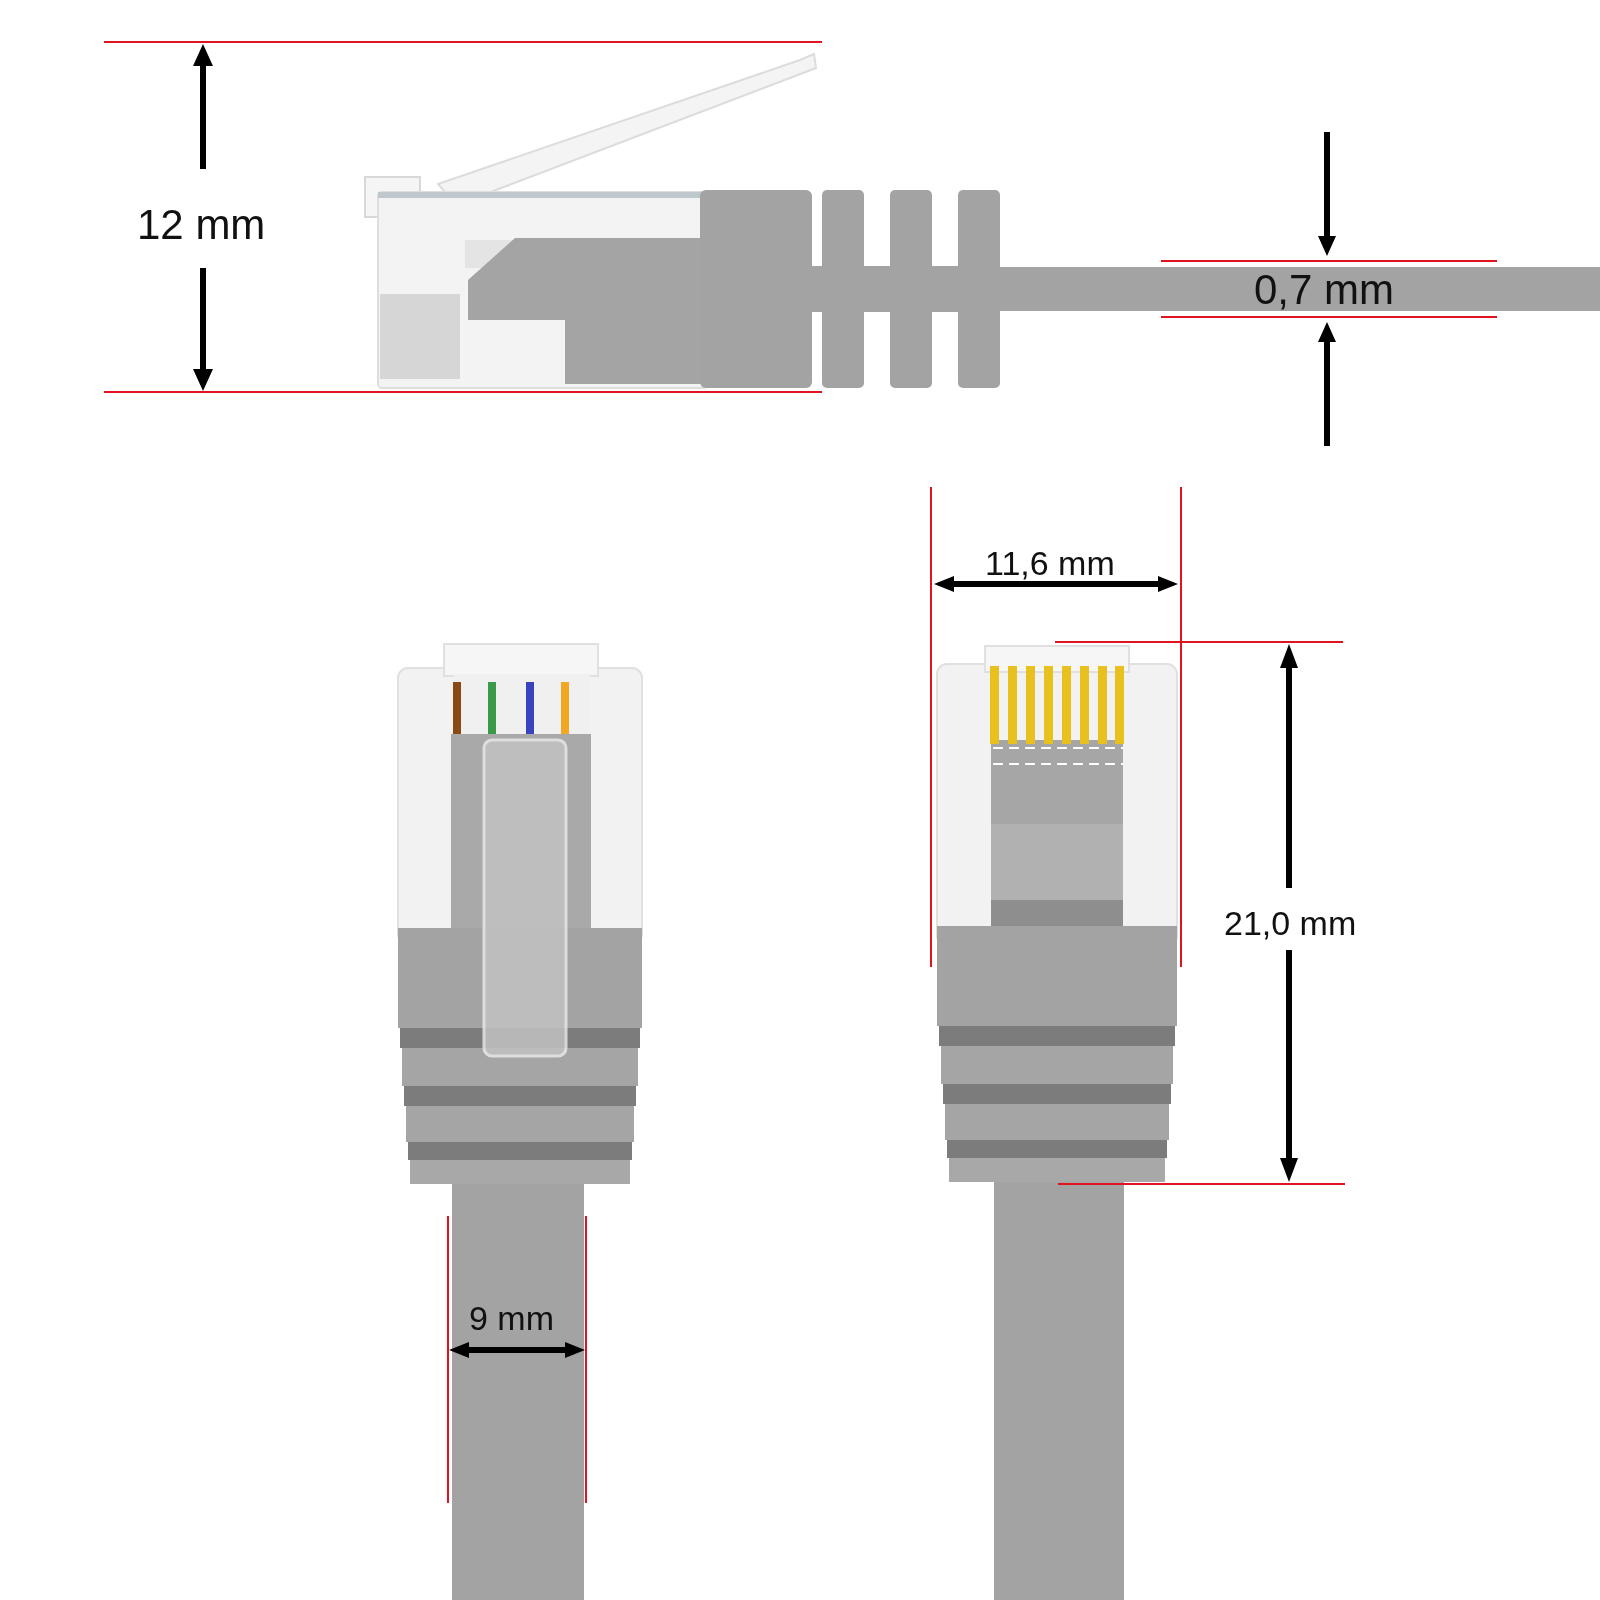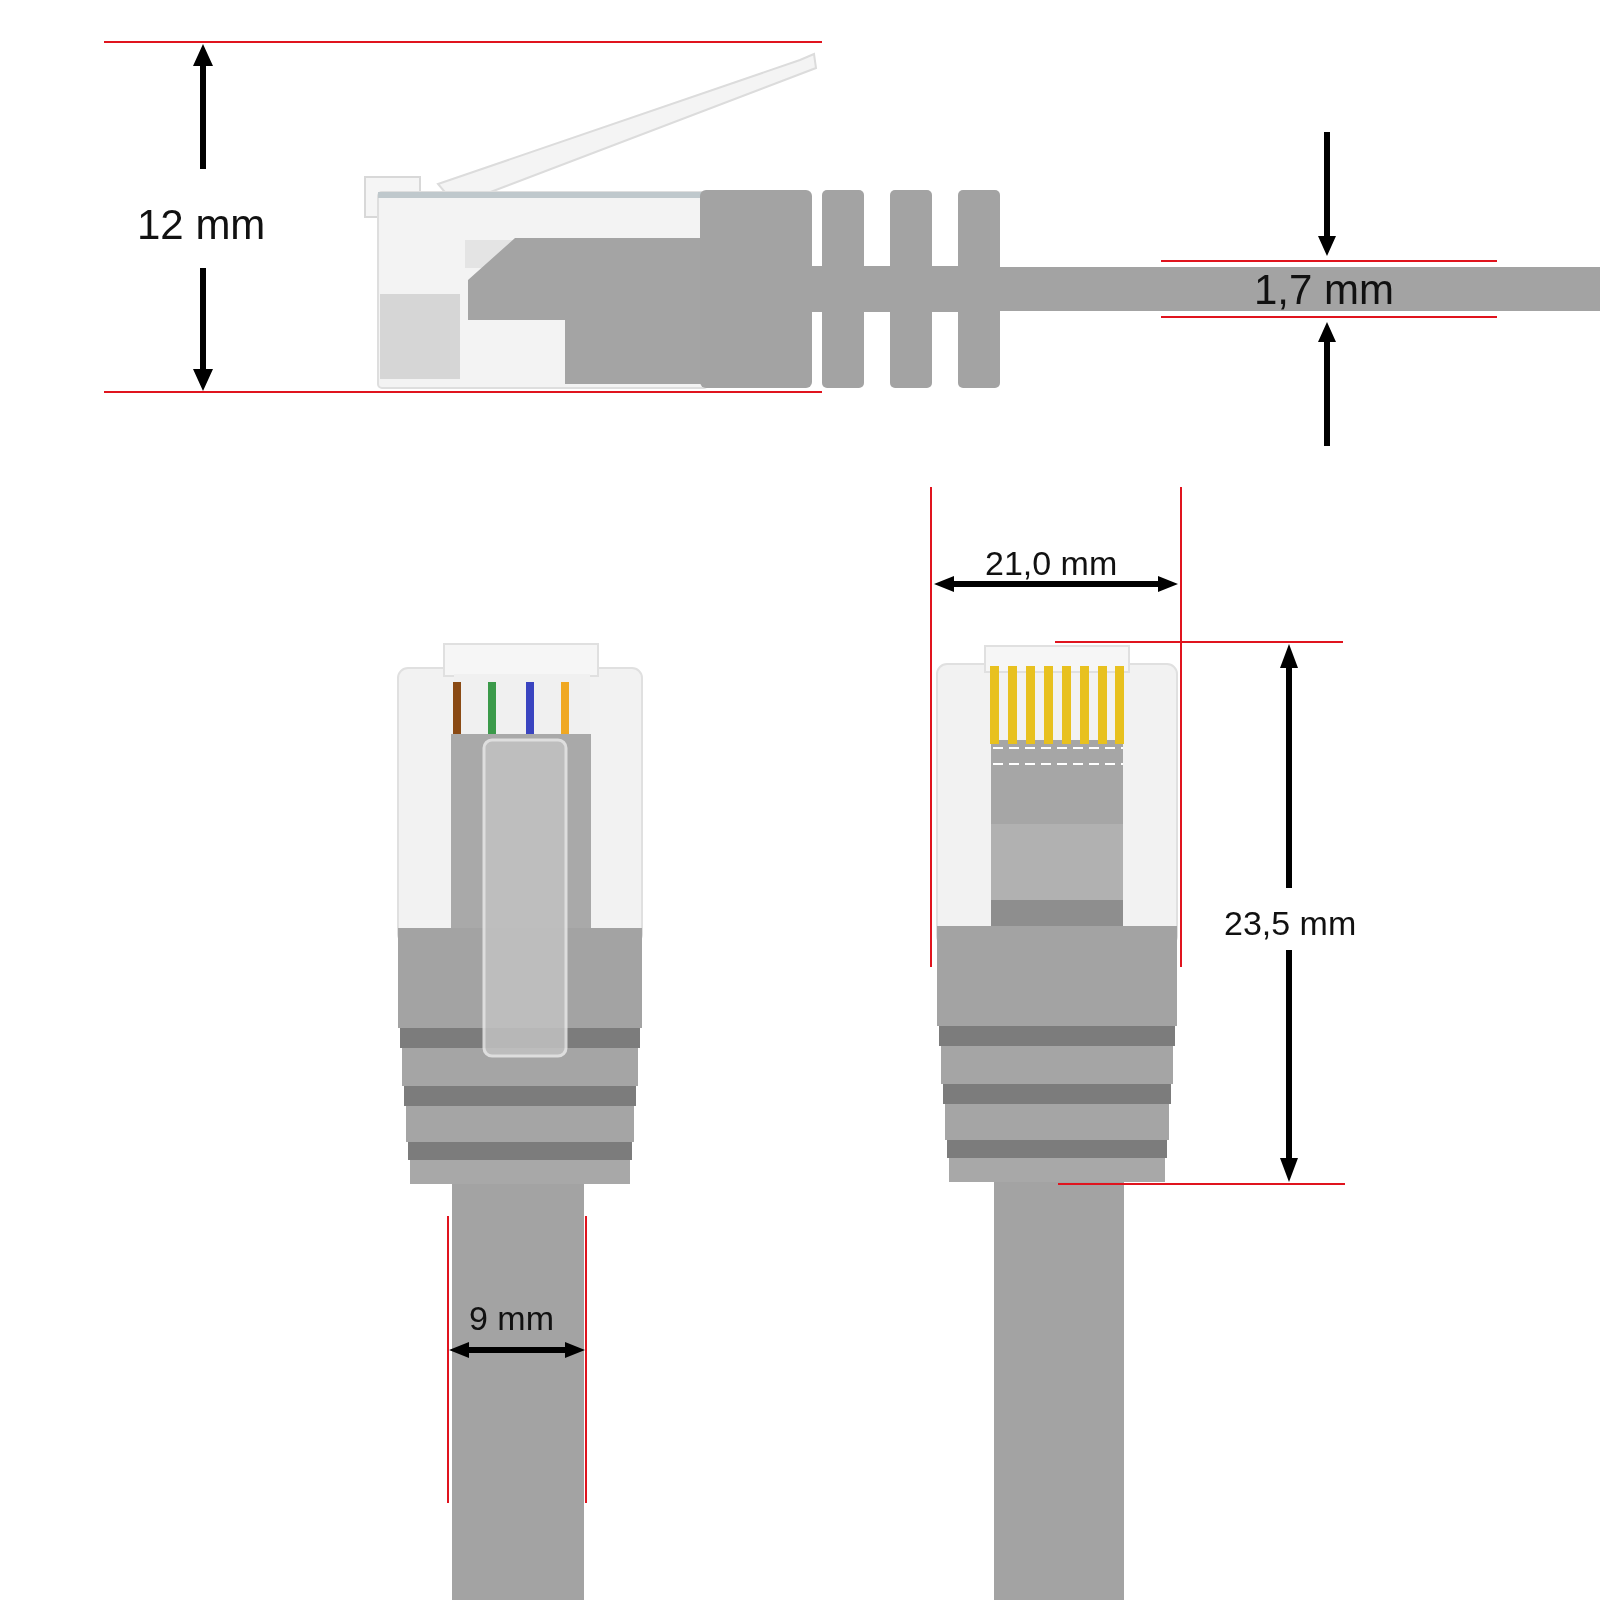--- a/index.html
+++ b/index.html
@@ -48,21 +48,21 @@
   <div class="abs" style="left:1000px;top:267px;width:600px;height:44px;background:#a3a3a3;"></div>
 
   <div class="red-h" style="left:1161px;top:260px;width:336px;"></div>
   <div class="red-h" style="left:1161px;top:316px;width:336px;"></div>
   <svg style="left:1315px;top:132px;" width="24" height="124">
     <polygon points="9,0 15,0 15,104 21,104 12,124 3,104 9,104" fill="#000"></polygon>
   </svg>
   <svg style="left:1315px;top:322px;" width="24" height="124">
     <polygon points="12,0 21,20 15,20 15,124 9,124 9,20 3,20" fill="#000"></polygon>
   </svg>
-  <div class="label" style="left:1254px;top:266px;font-size:42px;">1,7 mm</div>
+  <div class="label" style="left:1254px;top:266px;font-size:42px;">0,7 mm</div>
 </div>
 
 <div>
   <svg style="left:396px;top:644px;" width="250" height="540">
 
     <rect x="2" y="24" width="244" height="276" rx="10" fill="#f2f2f2" stroke="#e0e0e0" stroke-width="2"></rect>
     <rect x="48" y="0" width="154" height="32" fill="#f6f6f6" stroke="#e0e0e0" stroke-width="2"></rect>
 
     <rect x="58" y="30" width="136" height="60" fill="#f0f0f0"></rect>
     <rect x="57" y="38" width="8" height="55" fill="#8a4a14"></rect>
@@ -122,24 +122,24 @@
     <rect x="12" y="494" width="220" height="18" fill="#7c7c7c"></rect>
     <rect x="14" y="512" width="216" height="24" fill="#a8a8a8"></rect>
   </svg>
   <div class="abs" style="left:994px;top:1182px;width:130px;height:418px;background:#a3a3a3;"></div>
 
   <div class="red-v" style="left:930px;top:487px;height:480px;"></div>
   <div class="red-v" style="left:1180px;top:487px;height:480px;"></div>
   <svg style="left:934px;top:574px;" width="244" height="20">
     <polygon points="0,10 20,2 20,7 224,7 224,2 244,10 224,18 224,13 20,13 20,18" fill="#000"></polygon>
   </svg>
-  <div class="label" style="left:985px;top:544px;font-size:34px;">21,0 mm</div>
+  <div class="label" style="left:985px;top:544px;font-size:34px;">11,6 mm</div>
 
   <div class="red-h" style="left:1055px;top:641px;width:288px;"></div>
   <div class="red-h" style="left:1058px;top:1183px;width:287px;"></div>
   <svg style="left:1278px;top:644px;" width="22" height="244">
     <polygon points="11,0 20,24 14,24 14,244 8,244 8,24 2,24" fill="#000"></polygon>
   </svg>
   <svg style="left:1278px;top:950px;" width="22" height="232">
     <polygon points="8,0 14,0 14,208 20,208 11,232 2,208 8,208" fill="#000"></polygon>
   </svg>
-  <div class="label" style="left:1224px;top:904px;font-size:34px;">23,5 mm</div>
+  <div class="label" style="left:1224px;top:904px;font-size:34px;">21,0 mm</div>
 </div>
 
 </body></html>

